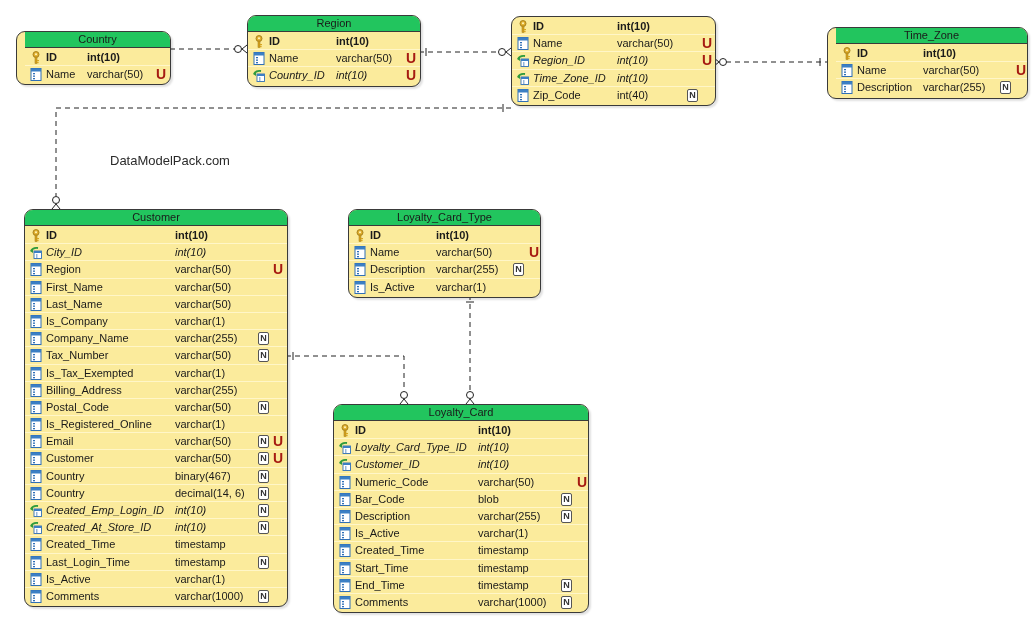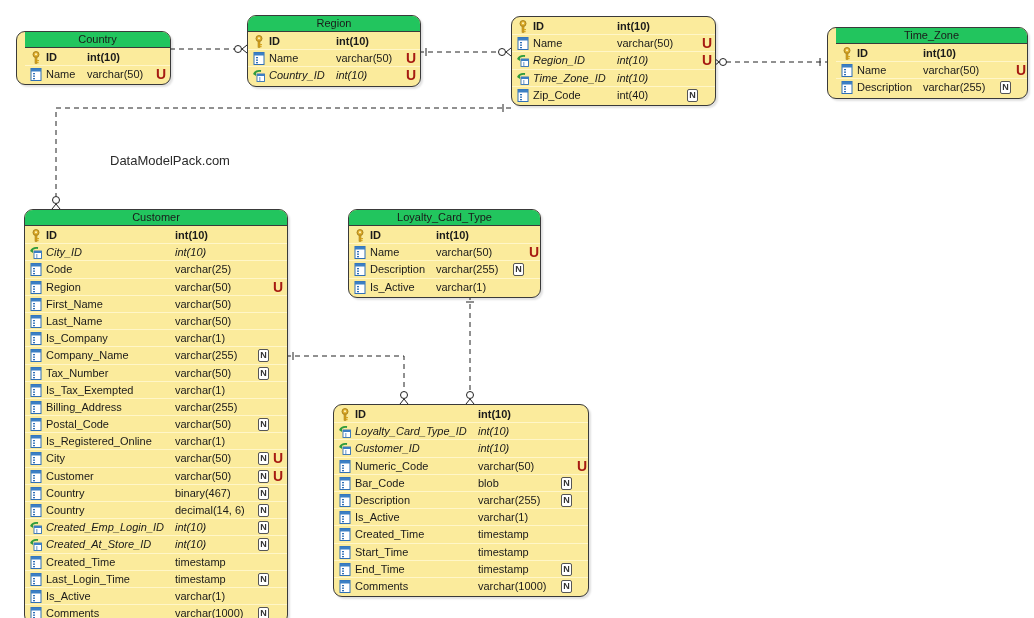--- a/index.html
+++ b/index.html
@@ -259,31 +259,20 @@
         <span class="ctype" style="left: 150px;">int(10)</span>
       </div>
       <div class="row col">
         <span class="ico"><svg viewBox="0 0 12 13" width="12" height="13">
             <rect x="1" y="0.5" width="10" height="12" fill="#ffffff" stroke="#2f6fb6" stroke-width="1"></rect>
             <rect x="1" y="0.5" width="10" height="3" fill="#3b7fc4"></rect>
             <rect x="3" y="5" width="2" height="1.3" fill="#2f6fb6"></rect>
             <rect x="3" y="7.5" width="2" height="1.3" fill="#2f6fb6"></rect>
             <rect x="3" y="10" width="2" height="1.3" fill="#2f6fb6"></rect>
           </svg></span>
-        <span class="cname">Code</span>
-        <span class="ctype" style="left: 150px;">varchar(25)</span>
-      </div>
-      <div class="row col">
-        <span class="ico"><svg viewBox="0 0 12 13" width="12" height="13">
-            <rect x="1" y="0.5" width="10" height="12" fill="#ffffff" stroke="#2f6fb6" stroke-width="1"></rect>
-            <rect x="1" y="0.5" width="10" height="3" fill="#3b7fc4"></rect>
-            <rect x="3" y="5" width="2" height="1.3" fill="#2f6fb6"></rect>
-            <rect x="3" y="7.5" width="2" height="1.3" fill="#2f6fb6"></rect>
-            <rect x="3" y="10" width="2" height="1.3" fill="#2f6fb6"></rect>
-          </svg></span>
         <span class="cname">Region</span>
         <span class="ctype" style="left: 150px;">varchar(50)</span>
         <span class="badge-u" style="left: 248px; color: rgb(166, 27, 18);">U</span>
       </div>
       <div class="row col">
         <span class="ico"><svg viewBox="0 0 12 13" width="12" height="13">
             <rect x="1" y="0.5" width="10" height="12" fill="#ffffff" stroke="#2f6fb6" stroke-width="1"></rect>
             <rect x="1" y="0.5" width="10" height="3" fill="#3b7fc4"></rect>
             <rect x="3" y="5" width="2" height="1.3" fill="#2f6fb6"></rect>
             <rect x="3" y="7.5" width="2" height="1.3" fill="#2f6fb6"></rect>
@@ -384,21 +373,21 @@
         <span class="ctype" style="left: 150px;">varchar(1)</span>
       </div>
       <div class="row col">
         <span class="ico"><svg viewBox="0 0 12 13" width="12" height="13">
             <rect x="1" y="0.5" width="10" height="12" fill="#ffffff" stroke="#2f6fb6" stroke-width="1"></rect>
             <rect x="1" y="0.5" width="10" height="3" fill="#3b7fc4"></rect>
             <rect x="3" y="5" width="2" height="1.3" fill="#2f6fb6"></rect>
             <rect x="3" y="7.5" width="2" height="1.3" fill="#2f6fb6"></rect>
             <rect x="3" y="10" width="2" height="1.3" fill="#2f6fb6"></rect>
           </svg></span>
-        <span class="cname">City</span>
+        <span class="cname">Email</span>
         <span class="ctype" style="left: 150px;">varchar(50)</span>
         <span class="badge-n" style="left: 233px;">N</span>
         <span class="badge-u" style="left: 248px; color: rgb(166, 27, 18);">U</span>
       </div>
       <div class="row col">
         <span class="ico"><svg viewBox="0 0 12 13" width="12" height="13">
             <rect x="1" y="0.5" width="10" height="12" fill="#ffffff" stroke="#2f6fb6" stroke-width="1"></rect>
             <rect x="1" y="0.5" width="10" height="3" fill="#3b7fc4"></rect>
             <rect x="3" y="5" width="2" height="1.3" fill="#2f6fb6"></rect>
             <rect x="3" y="7.5" width="2" height="1.3" fill="#2f6fb6"></rect>
@@ -554,20 +543,21 @@
             <rect x="3" y="7.5" width="2" height="1.3" fill="#2f6fb6"></rect>
             <rect x="3" y="10" width="2" height="1.3" fill="#2f6fb6"></rect>
           </svg></span>
         <span class="cname">Is_Active</span>
         <span class="ctype" style="left: 87px;">varchar(1)</span>
       </div>
     </div>
 </div>
 
 <div class="entity" id="ent-loyalty-card" style="left:333px; top:404px; width:254px;">
+  <div class="entity-title">Loyalty_Card</div>
   <div class="rows">
       <div class="row pk">
         <span class="ico"><svg viewBox="0 0 12 13" width="12" height="13">
             <circle cx="6" cy="3.5" r="3" fill="#e0b030" stroke="#9a7410" stroke-width="0.8"></circle>
             <circle cx="6" cy="3.2" r="1" fill="#fff6c0"></circle>
             <rect x="5" y="6" width="2" height="6.5" fill="#d8a520" stroke="#9a7410" stroke-width="0.5"></rect>
             <rect x="7" y="9" width="2" height="1.2" fill="#d8a520"></rect>
             <rect x="7" y="11" width="1.6" height="1.2" fill="#d8a520"></rect>
           </svg></span>
         <span class="cname">ID</span>

